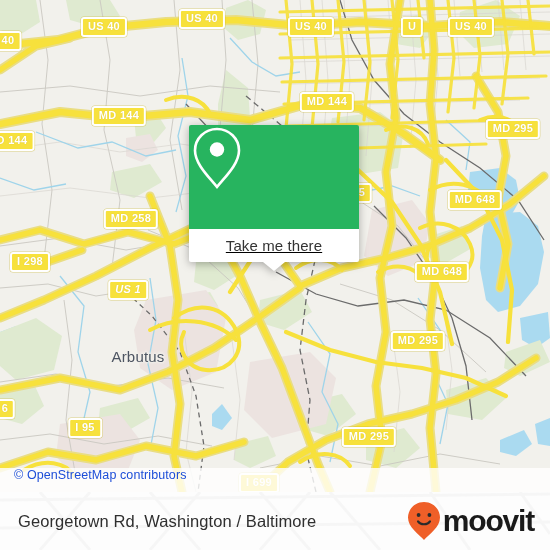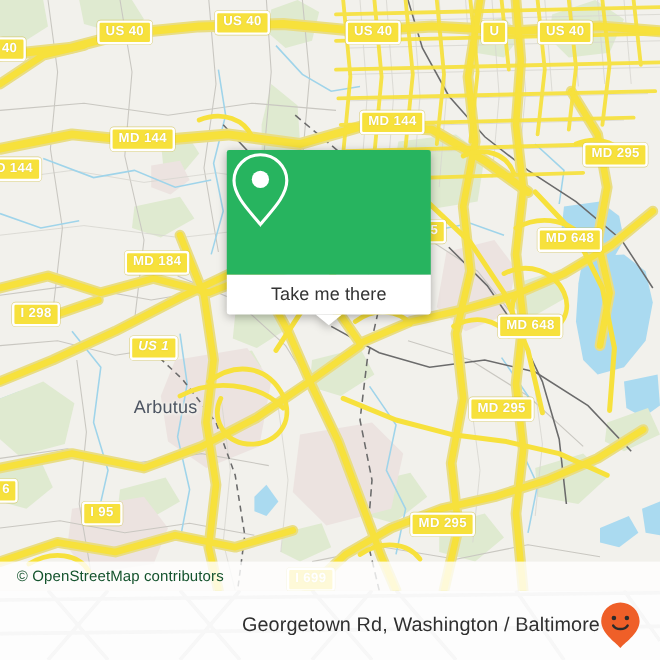--- a/index.html
+++ b/index.html
@@ -43,20 +43,21 @@
       -1.5px 0 2px #f2f1ec, 1.5px 0 2px #f2f1ec,
       0 -1.5px 2px #f2f1ec, 0 1.5px 2px #f2f1ec,
       0 0 3px #f2f1ec;
     white-space:nowrap;
   }
 
   
   #callout{
     position:absolute;left:189px;top:125px;width:170px;
     filter:drop-shadow(0 2px 4px rgba(0,0,0,.30));
+    text-decoration:underline;
   }
   #callout .head{
     height:104px;width:100%;
     background:#27b45f;
     border-radius:2px 2px 0 0;
     display:flex;align-items:center;justify-content:center;
   }
   #callout .foot{
     height:33px;width:100%;
     background:#ffffff;
@@ -74,41 +75,41 @@
     border-left:11px solid transparent;
     border-right:11px solid transparent;
     border-top:9px solid #ffffff;
   }
 
   
   #attribution{
     position:absolute;left:0;bottom:0;width:100%;
     height:24px;
     background:rgba(255,255,255,.80);
-    display:flex;align-items:center;
+    display:flex;align-items:flex-start;
     box-sizing:border-box;
     padding-left:14px;
-    color:#14532d;font-size:12.5px;
+    color:#1d4ed8;font-size:12.5px;
     letter-spacing:.1px;
   }
 
   
   #footer{
     position:absolute;left:0;top:492px;width:550px;height:58px;
     background:#fdfdfd;
     overflow:hidden;
   }
   #footer-watermark{
     position:absolute;left:0;top:-492px;width:550px;height:550px;
     opacity:.055;pointer-events:none;
   }
   #footer-inner{
     position:relative;z-index:2;
     height:100%;display:flex;align-items:center;
-    justify-content:flex-end;
+    justify-content:space-between;
     padding:0 16px 0 18px;box-sizing:border-box;
   }
   #footer-title{
     color:#2f2f2f;font-size:16.5px;letter-spacing:.1px;white-space:nowrap;
   }
   #brand{display:flex;align-items:center;gap:2px;}
   #brand-word{
     color:#1a1a1a;font-size:30px;font-weight:bold;letter-spacing:-1.2px;
     line-height:30px;
   }
@@ -338,35 +339,35 @@
         <div class="shield" style="left: 8px; top: 41px;">40</div>
         <div class="shield" style="left: 104px; top: 27px;">US 40</div>
         <div class="shield" style="left: 202px; top: 19px;">US 40</div>
         <div class="shield" style="left: 311px; top: 27px;">US 40</div>
         <div class="shield" style="left: 412px; top: 27px;">U</div>
         <div class="shield" style="left: 471px; top: 27px;">US 40</div>
         <div class="shield" style="left: 119px; top: 116px;">MD 144</div>
         <div class="shield" style="left: 327px; top: 102px;">MD 144</div>
         <div class="shield" style="left: 12px; top: 141px;">D 144</div>
         <div class="shield" style="left: 513px; top: 129px;">MD 295</div>
-        <div class="shield" style="left: 131px; top: 219px;">MD 184</div>
+        <div class="shield" style="left: 131px; top: 219px;">MD 258</div>
         <div class="shield" style="left: 362px; top: 193px;">5</div>
         <div class="shield" style="left: 475px; top: 200px;">MD 648</div>
         <div class="shield" style="left: 442px; top: 272px;">MD 648</div>
         <div class="shield" style="left: 30px; top: 262px;">I 298</div>
         <div class="shield" style="left: 128px; top: 290px; font-style: italic;">US 1</div>
         <div class="shield" style="left: 418px; top: 341px;">MD 295</div>
         <div class="shield" style="left: 5px; top: 409px;">6</div>
         <div class="shield" style="left: 85px; top: 428px;">I 95</div>
         <div class="shield" style="left: 369px; top: 437px;">MD 295</div>
         <div class="shield" style="left: 259px; top: 483px;">I 699</div>
       </div>
 
     <div id="place-layer">
-        <div class="place" style="left: 138px; top: 340px;">Arbutus</div>
+        <div class="place" style="left: 138px; top: 356px;">Arbutus</div>
       </div>
 
     <div id="callout">
       <div class="head">
         <svg width="56" height="66" viewBox="0 0 56 66">
           <path d="M28 4 C15.8 4 6 13.6 6 25.5 C6 39 20 52 28 62 C36 52 50 39 50 25.5 C50 13.6 40.2 4 28 4 Z" fill="none" stroke="#ffffff" stroke-width="2.6"></path>
           <circle cx="28" cy="24.5" r="7.2" fill="#ffffff"></circle>
         </svg>
       </div>
       <div class="foot">
@@ -398,16 +399,17 @@
     </svg>
     <div id="footer-inner">
       <span id="footer-title">Georgetown Rd, Washington / Baltimore</span>
       <span id="brand">
         <svg width="34" height="40" viewBox="0 0 34 40">
           <path d="M17 1 C8.2 1 1 8 1 16.6 C1 26.4 12 33.6 17 39 C22 33.6 33 26.4 33 16.6 C33 8 25.8 1 17 1 Z" fill="#ef5f28"></path>
           <circle cx="11.6" cy="14" r="1.9" fill="#2b2b2b"></circle>
           <circle cx="22.4" cy="14" r="1.9" fill="#2b2b2b"></circle>
           <path d="M11 20.4 C13.4 24.2, 20.6 24.2, 23 20.4" fill="none" stroke="#2b2b2b" stroke-width="2.1" stroke-linecap="round"></path>
         </svg>
+        <span id="brand-word">moovit</span>
       </span>
     </div>
   </div>
 </div>
 
 </body></html>

